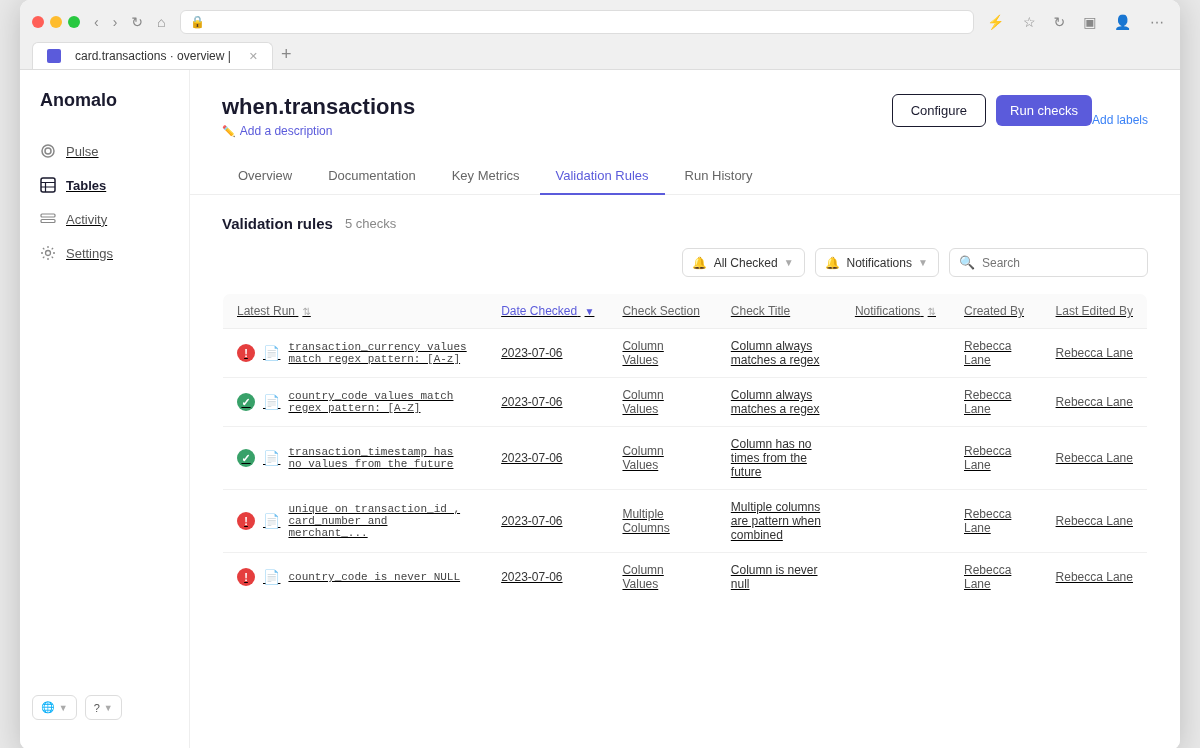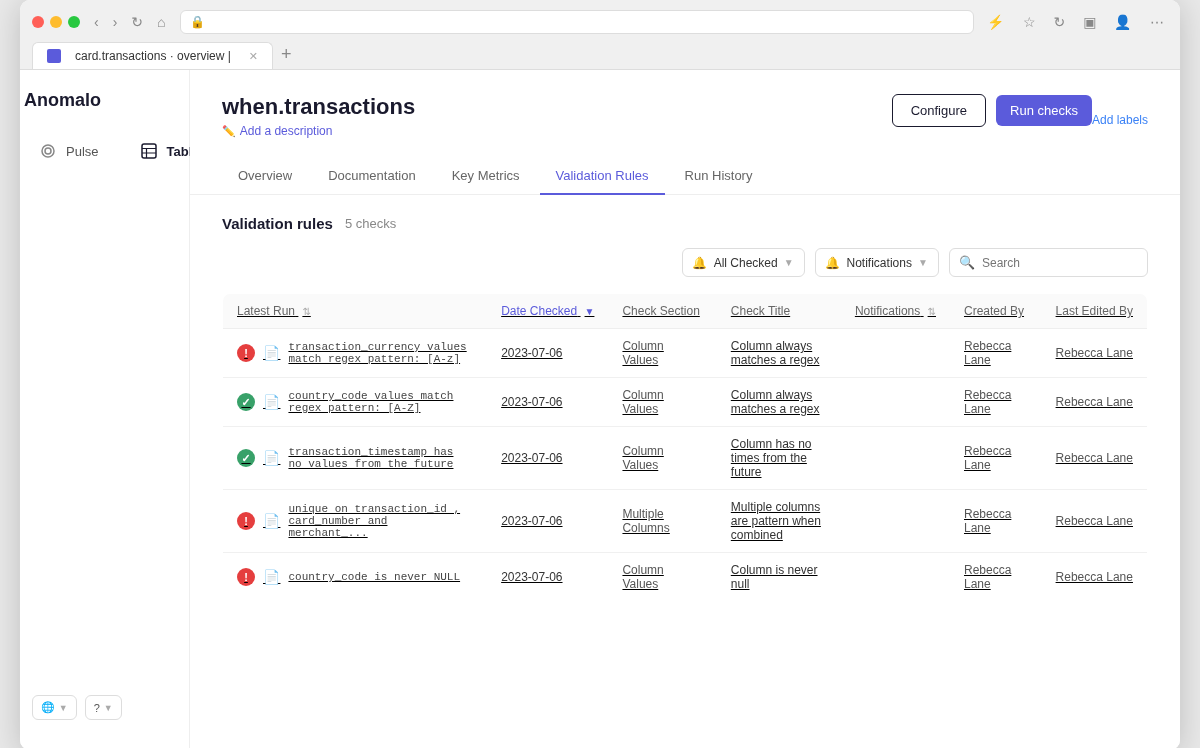--- a/index.html
+++ b/index.html
@@ -23,22 +23,22 @@
     .browser-tab { background: #fff; border-radius: 6px 6px 0 0; padding: 6px 14px; font-size: 12px; color: #333; display: flex; align-items: center; gap: 14px; border: 1px solid #ddd; border-bottom: none; }
     .tab-favicon { width: 14px; height: 14px; background: #5b5bdb; border-radius: 2px; display: inline-block; }
     .tab-close { color: #aaa; font-size: 11px; cursor: pointer; margin-left: 4px; }
     .tab-new { background: none; border: none; color: #888; font-size: 18px; cursor: pointer; padding: 0 6px; margin-bottom: 4px; }
 
     
     .app { display: flex; height: 680px; }
 
     
     .sidebar { width: 170px; border-right: 1px solid #eee; padding: 20px 0; display: flex; flex-direction: column; justify-content: space-between; background: #fff; flex-shrink: 0; }
-    .sidebar-logo { padding: 0 4px 24px; font-size: 18px; font-weight: 700; color: #1a1a2e; }
-    .sidebar-nav { display: flex; flex-direction: row; gap: 2px; }
+    .sidebar-logo { padding: 0 20px 24px; font-size: 18px; font-weight: 700; color: #1a1a2e; }
+    .sidebar-nav { display: flex; flex-direction: column; gap: 2px; text-decoration: underline; }
     .sidebar-item { display: flex; align-items: center; gap: 10px; padding: 8px 20px; color: #555; cursor: pointer; border-radius: 0; font-size: 13px; }
     .sidebar-item.active { color: #1a1a2e; font-weight: 600; }
     .sidebar-icon { width: 16px; height: 16px; display: flex; align-items: center; justify-content: center; flex-shrink: 0; }
     .sidebar-bottom { padding: 0 12px 10px; display: flex; gap: 8px; }
     .bottom-btn { display: flex; align-items: center; gap: 4px; border: 1px solid #ddd; border-radius: 6px; padding: 5px 8px; cursor: pointer; font-size: 11px; color: #555; background: #fff; }
 
     
     .main-content { flex: 1; overflow: auto; background: #fff; }
 
     

